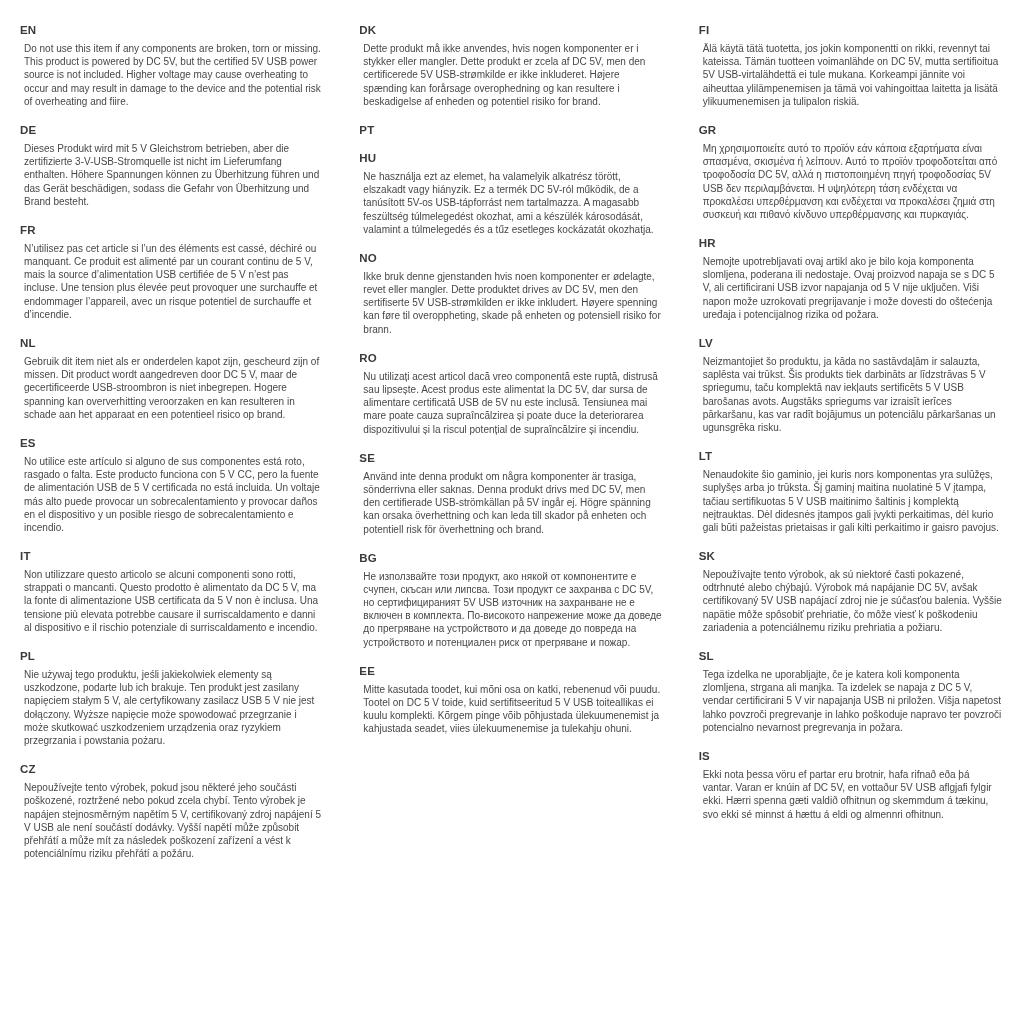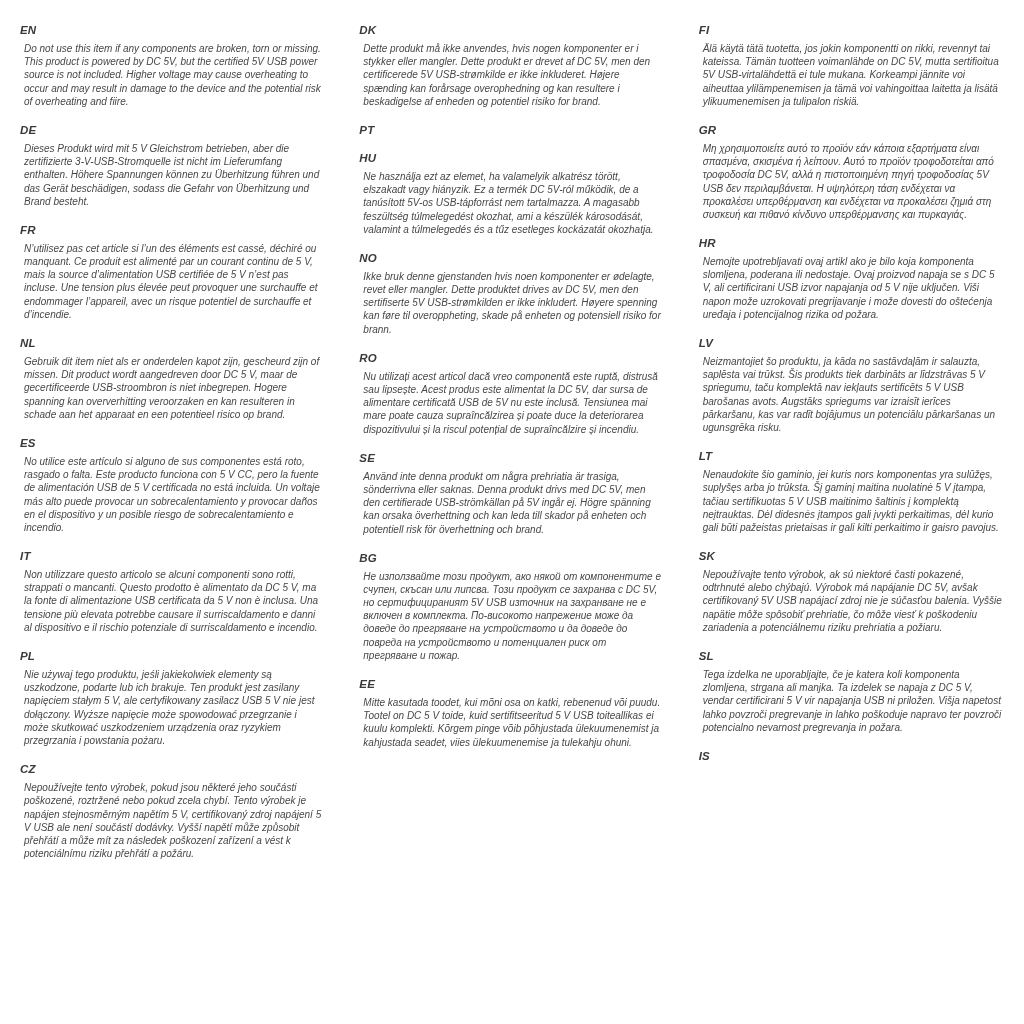--- a/index.html
+++ b/index.html
@@ -11,21 +11,21 @@
     font-family: "Liberation Sans", "DejaVu Sans", sans-serif;
     color: #464646;
     overflow: hidden;
   }
   .page {
     display: grid;
     grid-template-columns: repeat(3, 1fr);
     column-gap: 32px;
     padding: 24px 18px 10px 20px;
   }
-  .col { min-width: 0; font-style: italic; }
+  .col { min-width: 0; }
   .lang { margin: 0 0 16px 0; }
   .lang h2 {
     font-size: 11.5px;
     font-weight: 700;
     color: #3a3a3a;
     margin: 0 0 6px 0;
     letter-spacing: 0.2px;
   }
   .lang p {
     font-size: 10px;
@@ -70,40 +70,40 @@
     </section>
     <section class="lang">
       <h2>CZ</h2>
       <p>Nepoužívejte tento výrobek, pokud jsou některé jeho součásti poškozené, roztržené nebo pokud zcela chybí. Tento výrobek je napájen stejnosměrným napětím 5 V, certifikovaný zdroj napájení 5 V USB ale není součástí dodávky. Vyšší napětí může způsobit přehřátí a může mít za následek poškození zařízení a vést k potenciálnímu riziku přehřátí a požáru.</p>
     </section>
   </div>
 
   <div class="col">
     <section class="lang">
       <h2>DK</h2>
-      <p>Dette produkt må ikke anvendes, hvis nogen komponenter er i stykker eller mangler. Dette produkt er drevet af DC 5V, men den certificerede 5V USB-strømkilde er ikke inkluderet. Højere spænding kan forårsage overophedning og kan resultere i beskadigelse af enheden og potentiel risiko for brand.</p>
+      <p>Dette produkt må ikke anvendes, hvis nogen komponenter er i stykker eller mangler. Dette produkt er zcela af DC 5V, men den certificerede 5V USB-strømkilde er ikke inkluderet. Højere spænding kan forårsage overophedning og kan resultere i beskadigelse af enheden og potentiel risiko for brand.</p>
     </section>
     <section class="lang">
       <h2>PT</h2>
     </section>
     <section class="lang">
       <h2>HU</h2>
       <p>Ne használja ezt az elemet, ha valamelyik alkatrész törött, elszakadt vagy hiányzik. Ez a termék DC 5V-ról működik, de a tanúsított 5V-os USB-tápforrást nem tartalmazza. A magasabb feszültség túlmelegedést okozhat, ami a készülék károsodását, valamint a túlmelegedés és a tűz esetleges kockázatát okozhatja.</p>
     </section>
     <section class="lang">
       <h2>NO</h2>
       <p>Ikke bruk denne gjenstanden hvis noen komponenter er ødelagte, revet eller mangler. Dette produktet drives av DC 5V, men den sertifiserte 5V USB-strømkilden er ikke inkludert. Høyere spenning kan føre til overoppheting, skade på enheten og potensiell risiko for brann.</p>
     </section>
     <section class="lang">
       <h2>RO</h2>
       <p>Nu utilizați acest articol dacă vreo componentă este ruptă, distrusă sau lipsește. Acest produs este alimentat la DC 5V, dar sursa de alimentare certificată USB de 5V nu este inclusă. Tensiunea mai mare poate cauza supraîncălzirea și poate duce la deteriorarea dispozitivului și la riscul potențial de supraîncălzire și incendiu.</p>
     </section>
     <section class="lang">
       <h2>SE</h2>
-      <p>Använd inte denna produkt om några prehriatia är trasiga, sönderrivna eller saknas. Denna produkt drivs med DC 5V, men den certifierade USB-strömkällan på 5V ingår ej. Högre spänning kan orsaka överhettning och kan leda till skador på enheten och potentiell risk för överhettning och brand.</p>
+      <p>Använd inte denna produkt om några komponenter är trasiga, sönderrivna eller saknas. Denna produkt drivs med DC 5V, men den certifierade USB-strömkällan på 5V ingår ej. Högre spänning kan orsaka överhettning och kan leda till skador på enheten och potentiell risk för överhettning och brand.</p>
     </section>
     <section class="lang">
       <h2>BG</h2>
       <p>Не използвайте този продукт, ако някой от компонентите е счупен, скъсан или липсва. Този продукт се захранва с DC 5V, но сертифицираният 5V USB източник на захранване не е включен в комплекта. По-високото напрежение може да доведе до прегряване на устройството и да доведе до повреда на устройството и потенциален риск от прегряване и пожар.</p>
     </section>
     <section class="lang">
       <h2>EE</h2>
       <p>Mitte kasutada toodet, kui mõni osa on katki, rebenenud või puudu. Tootel on DC 5 V toide, kuid sertifitseeritud 5 V USB toiteallikas ei kuulu komplekti. Kõrgem pinge võib põhjustada ülekuumenemist ja kahjustada seadet, viies ülekuumenemise ja tulekahju ohuni.</p>
     </section>
   </div>
@@ -132,16 +132,17 @@
     <section class="lang">
       <h2>SK</h2>
       <p>Nepoužívajte tento výrobok, ak sú niektoré časti pokazené, odtrhnuté alebo chýbajú. Výrobok má napájanie DC 5V, avšak certifikovaný 5V USB napájací zdroj nie je súčasťou balenia. Vyššie napätie môže spôsobiť prehriatie, čo môže viesť k poškodeniu zariadenia a potenciálnemu riziku prehriatia a požiaru.</p>
     </section>
     <section class="lang">
       <h2>SL</h2>
       <p>Tega izdelka ne uporabljajte, če je katera koli komponenta zlomljena, strgana ali manjka. Ta izdelek se napaja z DC 5 V, vendar certificirani 5 V vir napajanja USB ni priložen. Višja napetost lahko povzroči pregrevanje in lahko poškoduje napravo ter povzroči potencialno nevarnost pregrevanja in požara.</p>
     </section>
     <section class="lang">
       <h2>IS</h2>
+      <p>Ekki nota þessa vöru ef partar eru brotnir, hafa rifnað eða þá vantar. Varan er knúin af DC 5V, en vottaður 5V USB aflgjafi fylgir ekki. Hærri spenna gæti valdið ofhitnun og skemmdum á tækinu, svo ekki sé minnst á hættu á eldi og almennri ofhitnun.</p>
     </section>
   </div>
 
 </div>
 
 </body></html>

